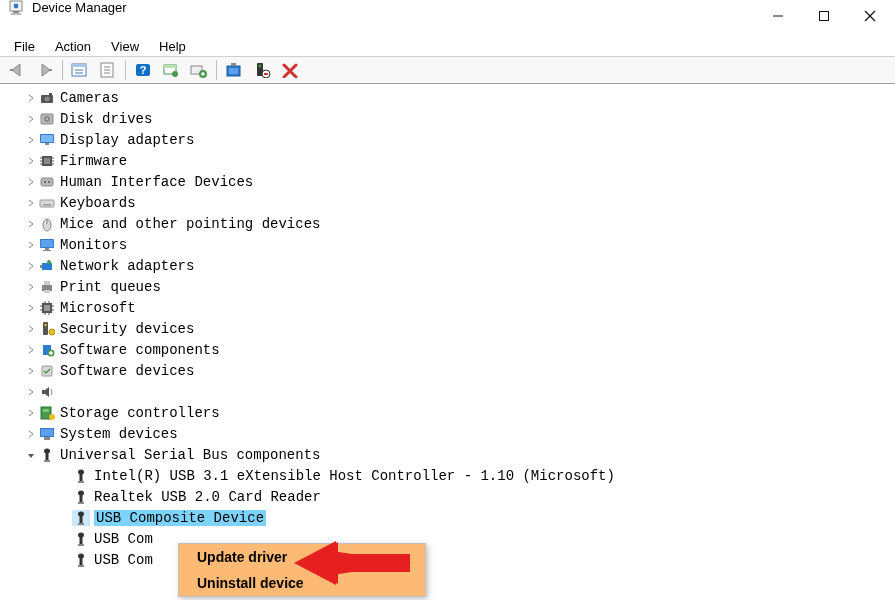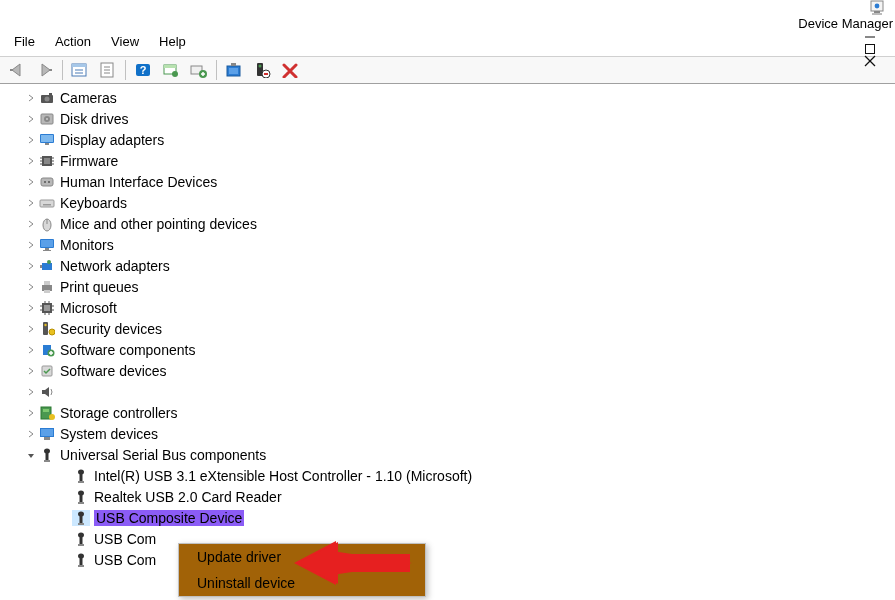--- a/index.html
+++ b/index.html
@@ -1,45 +1,45 @@
 <!DOCTYPE html>
 <html><head>
 <meta charset="utf-8">
 <style>
 * { margin: 0; padding: 0; box-sizing: border-box; font-family: "Segoe UI", Tahoma, sans-serif; }
 body { background: #fff; width: 895px; height: 600px; overflow: hidden; position: relative; }
 
-.titlebar { height: 32px; display: flex; align-items: flex-end; padding: 0 2px 0 8px; flex-direction: column; }
+.titlebar { height: 32px; display: flex; align-items: flex-start; padding: 0 2px 0 8px; }
 .titlebar .icon-wrap { width: 16px; height: 16px; margin-right: 8px; }
 .titlebar .title { font-size: 13px; flex: 1; }
 .titlebar .ctrl { width: 46px; height: 32px; display: flex; align-items: center; justify-content: center; }
 .ctrl svg { width: 12px; height: 12px; }
 
-.menubar { height: 24px; display: flex; align-items: flex-start; padding: 0 4px; font-size: 13px; }
+.menubar { height: 24px; display: flex; align-items: flex-end; padding: 0 4px; font-size: 13px; }
 .menubar .item { padding: 2px 10px; }
 
 .toolbar { height: 28px; border-top: 1px solid #d0d0d0; border-bottom: 1px solid #a0a0a0; background: #f8f8f8; display: flex; align-items: center; padding: 0 4px; gap: 2px; }
 .toolbar .btn { width: 26px; height: 22px; display: flex; align-items: center; justify-content: center; }
 .toolbar .sep { width: 1px; height: 20px; background: #c0c0c0; margin: 0 2px; }
 .toolbar svg { width: 18px; height: 16px; }
 
 .tree { padding: 3px 0 0 2px; font-size: 14px; position: relative; height: calc(600px - 84px); overflow-y: scroll; }
 .row { display: flex; align-items: center; height: 21px; white-space: nowrap; }
 .expander { width: 14px; height: 14px; display: flex; align-items: center; justify-content: center; flex-shrink: 0; }
 .expander svg { width: 8px; height: 8px; }
 .devicon { width: 18px; height: 16px; display: flex; align-items: center; justify-content: center; flex-shrink: 0; margin-right: 4px; }
 .devicon svg { width: 16px; height: 16px; }
-.label { white-space: nowrap; }
+.label { white-space: nowrap; font-family: Liberation Mono, monospace; }
 .indent-1 { padding-left: 22px; }
 .indent-2 { padding-left: 62px; }
 .indent-2 .expander { width: 8px; }
-.selected .label { background: #8b5cf6; padding: 0 2px; }
+.selected .label { background: #7dd3fc; padding: 0 2px; }
 .selected .devicon { background: #cce8ff; }
 
-.context-menu { position: absolute; left: 178px; top: 543px; width: 248px; background: #a16207; border: 1px solid #c0c0c0; box-shadow: 2px 2px 6px rgba(0,0,0,.25); }
+.context-menu { position: absolute; left: 178px; top: 543px; width: 248px; background: #fdba74; border: 1px solid #c0c0c0; box-shadow: 2px 2px 6px rgba(0,0,0,.25); font-weight: bold; }
 .cm-item { height: 26px; display: flex; align-items: center; padding: 0 18px; font-size: 14px; }
 
 .arrow-annot { position: absolute; left: 294px; top: 536px; pointer-events: none; }
 .arrow-annot svg { width: 120px; height: 54px; }
 
 ::-webkit-scrollbar { width: 17px; }
 ::-webkit-scrollbar-track { background: #f0f0f0; }
 ::-webkit-scrollbar-thumb { background: #c0c0c0; }
 </style>
 </head>

